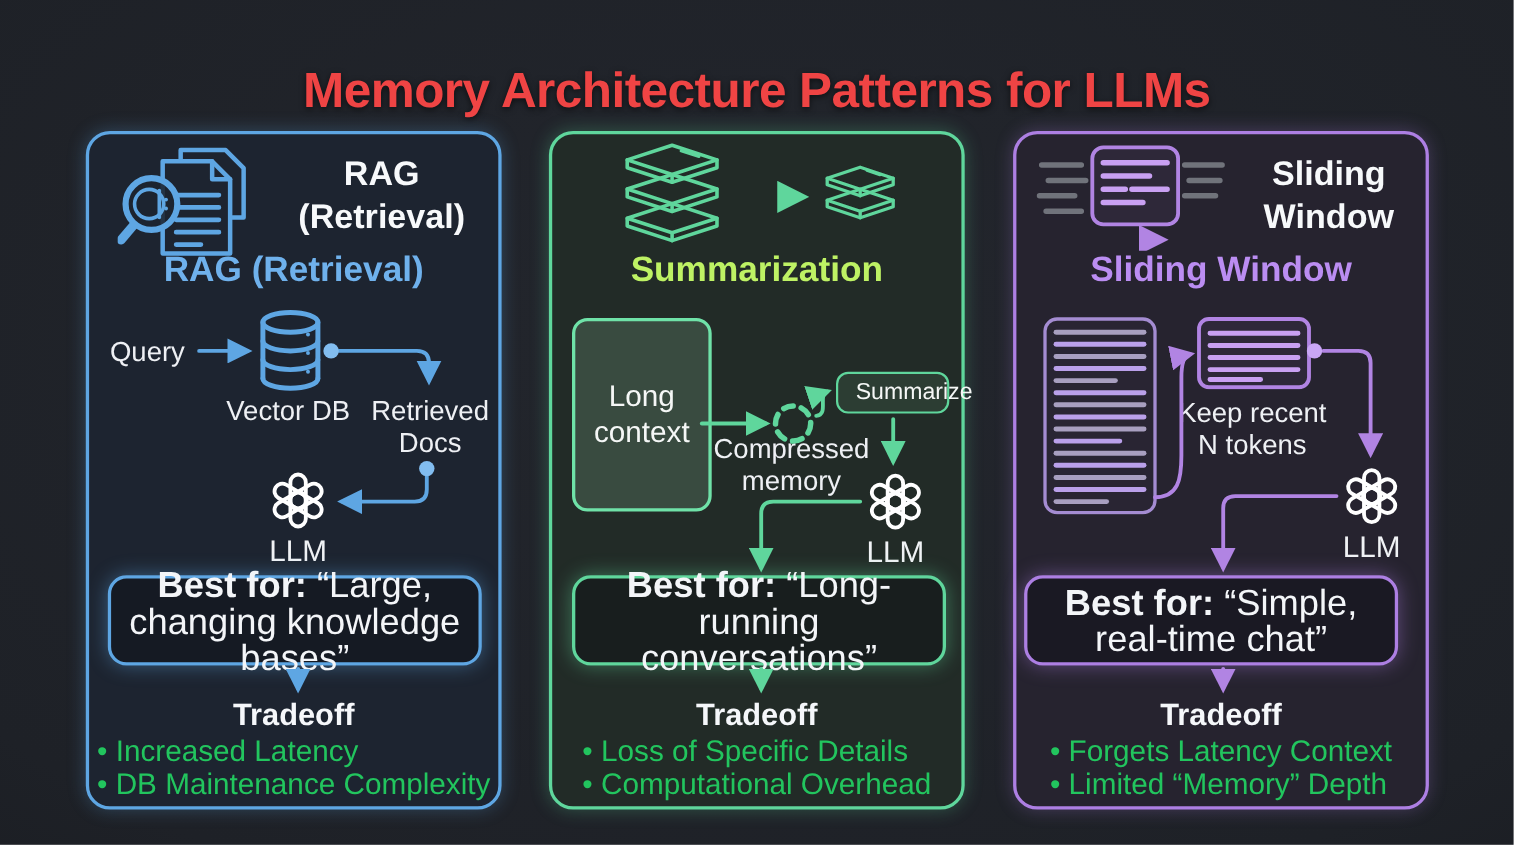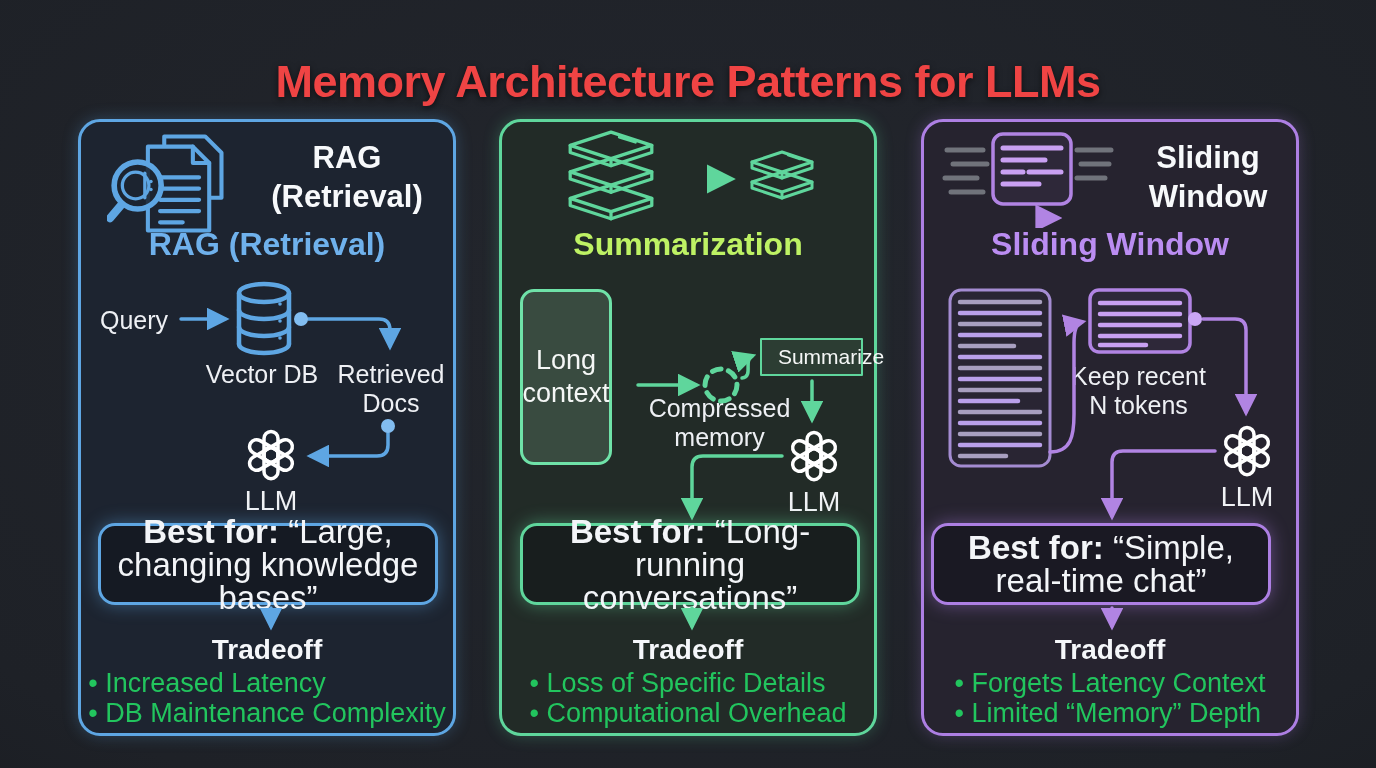--- a/index.html
+++ b/index.html
@@ -28,21 +28,21 @@
     font-size:31px;font-weight:700;line-height:39px;color:#f7f9fb;text-align:center;
   }
   .subtitle{
     position:absolute;left:0;width:100%;top:104px;text-align:center;
     font-size:32px;font-weight:700;
   }
   .blue{color:#6fb1ec;} .green{color:#bef264;} .purple{color:#bb8df2;}
   .lbl{font-size:25px;line-height:29px;color:#eef0f4;text-align:center;}
   .node-box{box-sizing:border-box;border-radius:14px;display:flex;align-items:center;justify-content:center;text-align:center;}
   .long-context{border:3px solid #6fe2a8;background:#394b40;font-size:27px;line-height:33px;color:#f5f7f6;}
-  .summarize-box{border:2.5px solid #5fd69c;background:#2c3d33;border-radius:1px;font-size:21px;color:#f5f7f6;padding-left:39px;}
+  .summarize-box{border:2.5px solid #5fd69c;background:#2c3d33;border-radius:11px;font-size:21px;color:#f5f7f6;padding-left:39px;}
   .best-for{
     position:absolute;top:401px;height:82px;border:3px solid;border-radius:17px;
     background:rgba(8,11,16,.38);display:flex;align-items:center;justify-content:center;
     box-sizing:border-box;
   }
   .bf-blue{border-color:#5ea6e3;box-shadow:0 0 18px rgba(94,166,227,.45);}
   .bf-green{border-color:#5fd69c;box-shadow:0 0 18px rgba(95,214,156,.45);}
   .bf-purple{border-color:#ad7fe3;box-shadow:0 0 18px rgba(173,127,227,.45);}
   .bf-text{margin:0;font-size:33px;line-height:33px;text-align:center;color:#f3f5f8;}
   .bf-text b{font-weight:700;}
@@ -183,21 +183,21 @@
           <path d="M40,6 L70,16 40,26 10,16 Z"></path>
           <path d="M10,16 V22 L40,32 70,22 V16" fill="none"></path>
           <path d="M40,26 V32" fill="none"></path>
           <path d="M46,9 L58,13" fill="none" stroke-width="2.4"></path>
         </g>
     </svg>
   </div>
 
   <div class="subtitle green">Summarization</div>
 
-  <div class="abs node-box long-context" style="left:18px;top:167px;width:92px;height:176px;">
+  <div class="abs node-box long-context" style="left:18px;top:167px;width:127px;height:176px;">
     <span style="max-width:100px;display:inline-block;">Long context</span>
   </div>
 
   <div class="abs lbl" style="left:140px;top:272px;width:155px;">Compressed memory</div>
 
   <div class="abs node-box summarize-box" style="left:258px;top:216px;width:103px;height:38px;">
     <span>Summarize</span>
   </div>
 
   <div class="abs" style="left:284px;top:306px;width:56px;height:56px;">

